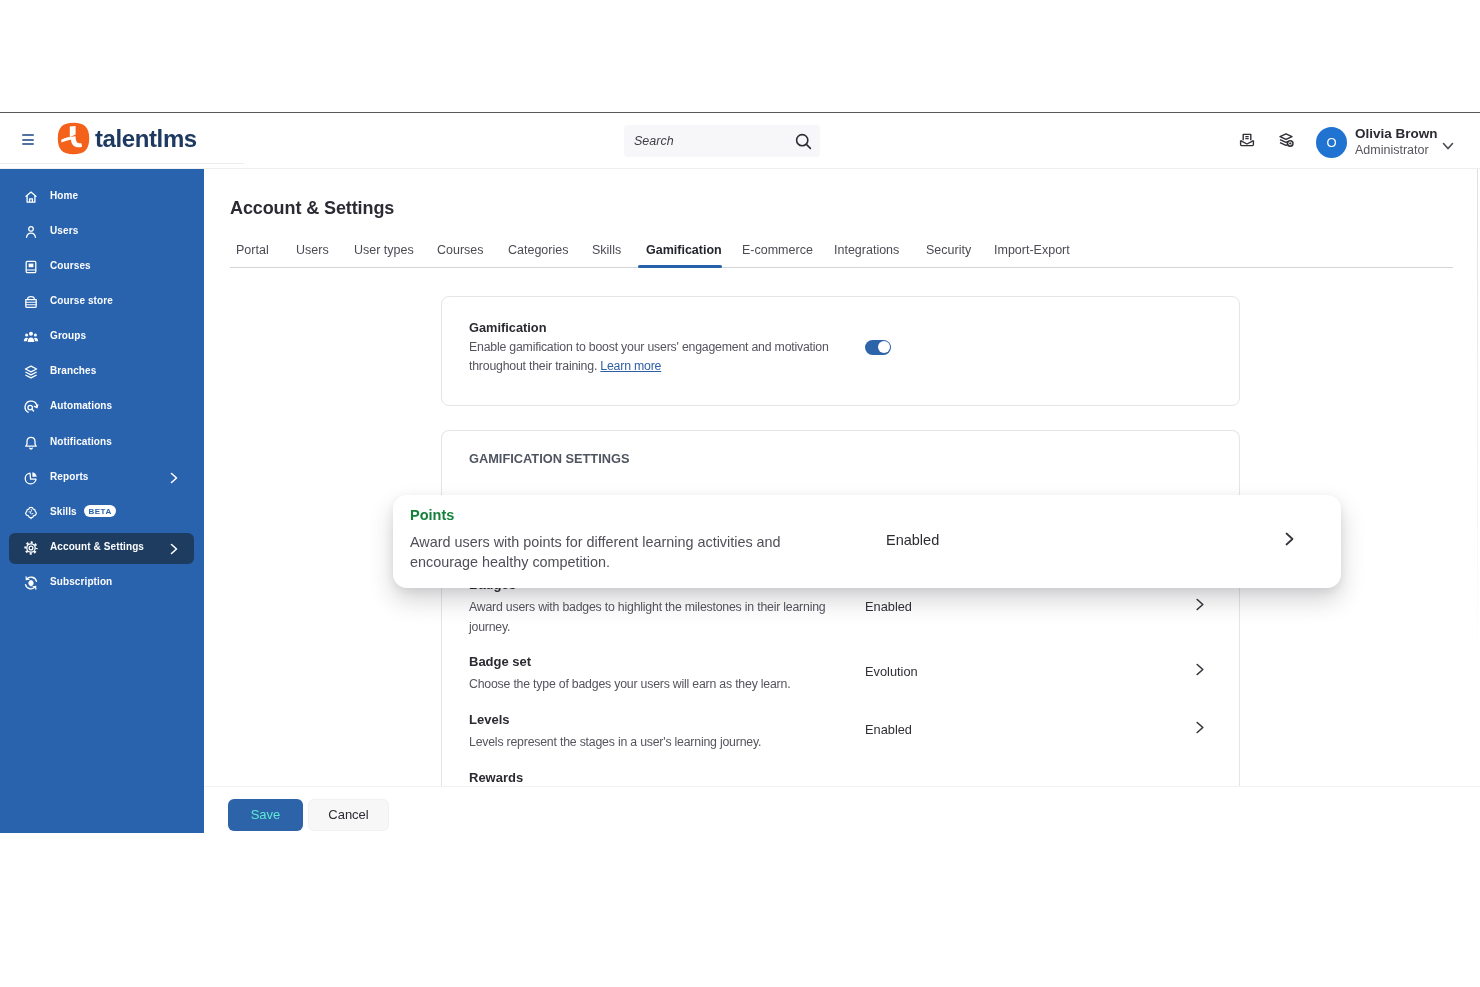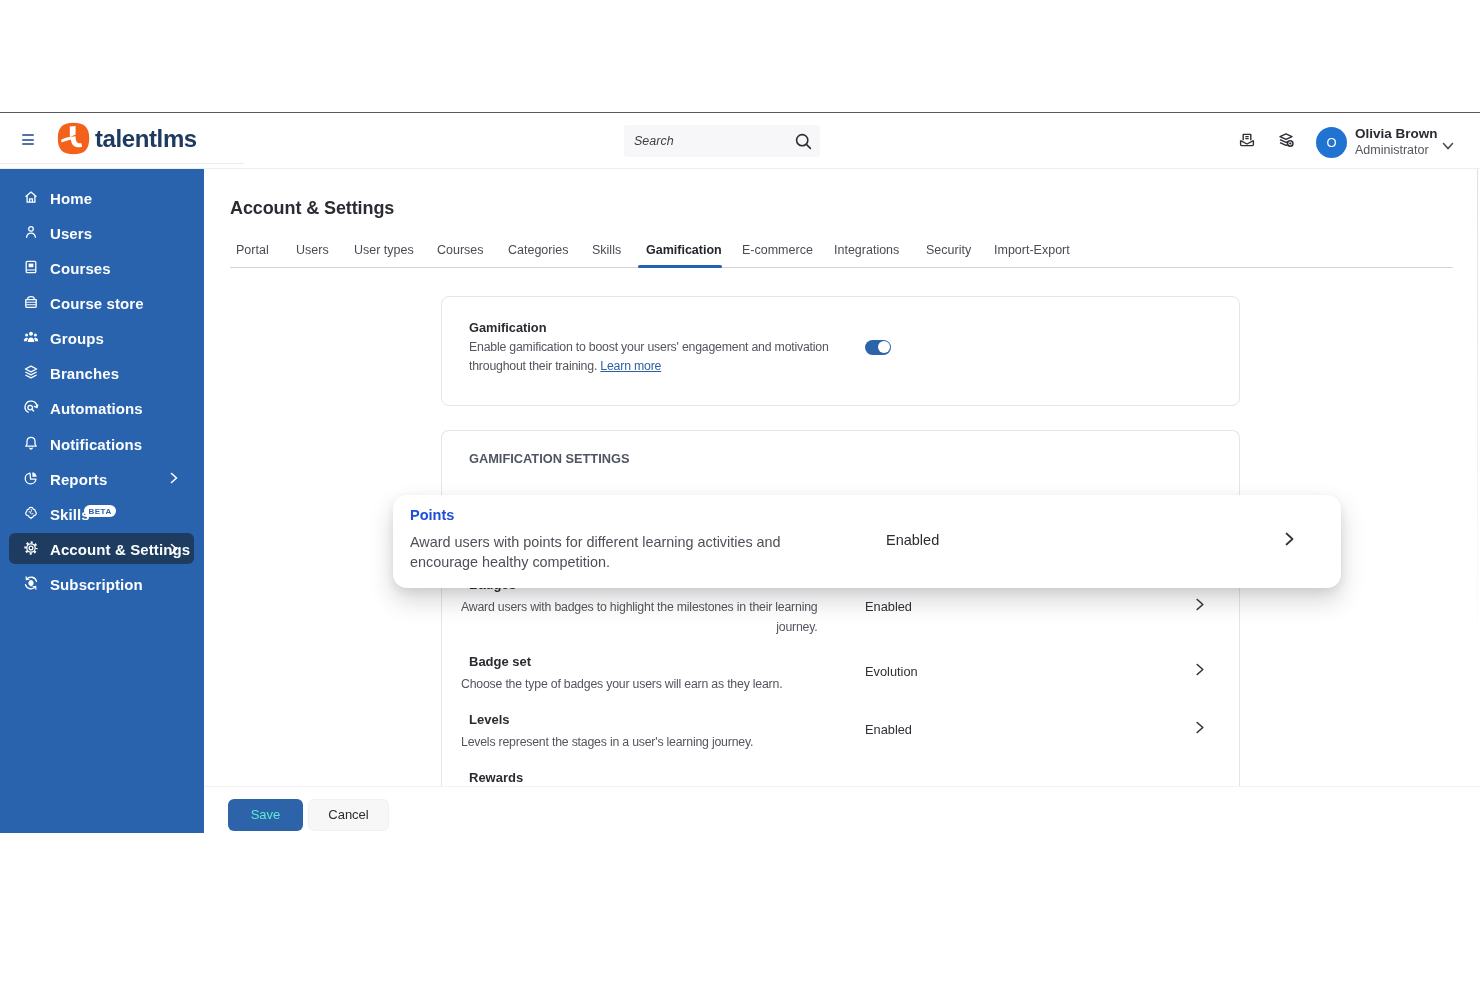--- a/index.html
+++ b/index.html
@@ -24,21 +24,21 @@
   #ic-layers { left:1278px; top:132px; }
   #avatar { left:1316px; top:127px; width:31px; height:31px; border-radius:50%; background:#2173d2; color:#fff; font-size:13px; text-align:center; line-height:31px; }
   #uname { left:1355px; top:126px; font-size:13.5px; font-weight:bold; color:#2b2b33; }
   #urole { left:1355px; top:143px; font-size:12.5px; color:#55555e; }
   #uchev { left:1442px; top:137px; }
 
   
   #sidebar { left:0; top:169px; width:204px; height:664px; background:#2a63ad; overflow:hidden; }
   .mi { position:absolute; left:0; width:204px; height:35px; color:#fcfdfe; }
   .mi .ic { position:absolute; left:23px; top:9.5px; width:16px; height:16px; }
-  .mi .tx { position:absolute; left:50px; top:10.5px; font-size:15px; font-weight:700; letter-spacing:0.1px; }
+  .mi .tx { position:absolute; left:50px; top:10.5px; font-size:10px; font-weight:700; letter-spacing:0.1px; }
   .mi .chev { position:absolute; left:168px; top:12px; }
   .mi.active { left:9px; width:185px; height:31px; background:#1d3c60; border-radius:6px; }
   .mi.active .ic { top:7.5px; left:14px; }
   .mi.active .tx { top:8.5px; left:41px; }
   .mi.active .chev { top:10px; left:159px; }
   #beta { position:absolute; left:84px; top:10px; background:#fff; color:#2a63ad; font-size:8px; font-weight:bold; letter-spacing:0.5px; border-radius:6.5px; padding:2px 4.5px 1px; }
   #helpbox { position:absolute; left:10px; top:620px; width:184px; height:58px; border:1px solid rgba(255,255,255,0.25); border-radius:8px; }
   #helpbox .hic { position:absolute; left:10px; top:10px; width:26px; height:26px; background:rgba(255,255,255,0.16); border-radius:7px; }
   #helpbox .tx { position:absolute; left:44px; top:16.5px; font-size:12.2px; font-weight:600; color:#fcfdfe; }
   #helpbox .chev { position:absolute; left:159px; top:17px; }
@@ -54,27 +54,27 @@
   #card1 { top:296px; height:110px; }
   #card1 .t { position:absolute; left:27px; top:23px; font-size:12.8px; font-weight:bold; color:#2a2a31; }
   #card1 .d { position:absolute; left:27px; top:41px; font-size:12.3px; color:#55555e; line-height:19px; letter-spacing:-0.2px; }
   #card1 .d a { color:#2e5fa3; }
   #toggle { position:absolute; left:423px; top:42.5px; width:26px; height:15.5px; background:#2d63a8; border-radius:8px; }
   #toggle div { position:absolute; right:1.5px; top:1.75px; width:12px; height:12px; background:#fff; border-radius:50%; }
 
   #card2 { top:430px; height:356px; border-bottom:none; border-radius:8px 8px 0 0; }
   #card2 .hd { position:absolute; left:27px; top:20px; font-size:12.8px; font-weight:bold; color:#4e5560; letter-spacing:0px; }
   .row-t { position:absolute; left:27px; font-size:13px; font-weight:bold; color:#2a2a31; }
-  .row-d { position:absolute; left:19px; font-size:12.3px; color:#55555e; line-height:19.5px; letter-spacing:-0.2px;text-align:right; }
+  .row-d { position:absolute; left:27px; font-size:12.3px; color:#55555e; line-height:19.5px; letter-spacing:-0.2px; }
   .row-v { position:absolute; left:423px; font-size:12.8px; color:#2f2f36; }
   .row-c { position:absolute; left:752px; }
 
   #popup { left:393px; top:495px; width:948px; height:93px; background:#fff; border-radius:14px;
            box-shadow:0 12px 24px rgba(40,40,50,0.20), 0 3px 8px rgba(40,40,50,0.08); }
-  #popup .t { position:absolute; left:17px; top:12px; font-size:14.5px; font-weight:bold; color:#1d4ed8; }
+  #popup .t { position:absolute; left:17px; top:12px; font-size:14.5px; font-weight:bold; color:#15803d; }
   #popup .d { position:absolute; left:17px; top:36.5px; font-size:14.4px; color:#4f4f58; line-height:20.5px; }
   #popup .v { position:absolute; left:493px; top:37px; font-size:14.5px; color:#2c2c33; }
   #popup .c { position:absolute; left:890px; top:36px; }
 
   #footer { left:204px; top:786px; width:1276px; height:47px; background:#fff; border-top:1px solid rgba(0,0,0,0.05); }
   #savebtn { left:228px; top:799px; width:75px; height:32px; background:#2d63a8; border-radius:6px; color:#5eead4; font-size:13px; text-align:center; line-height:32px; }
   #cancelbtn { left:308px; top:799px; width:81px; height:32px; background:#f7f7f8; border:1px solid #f1f1f3; border-radius:6px; color:#2b2b31; font-size:13px; text-align:center; line-height:30px; }
 </style>
 </head>
 <body>

